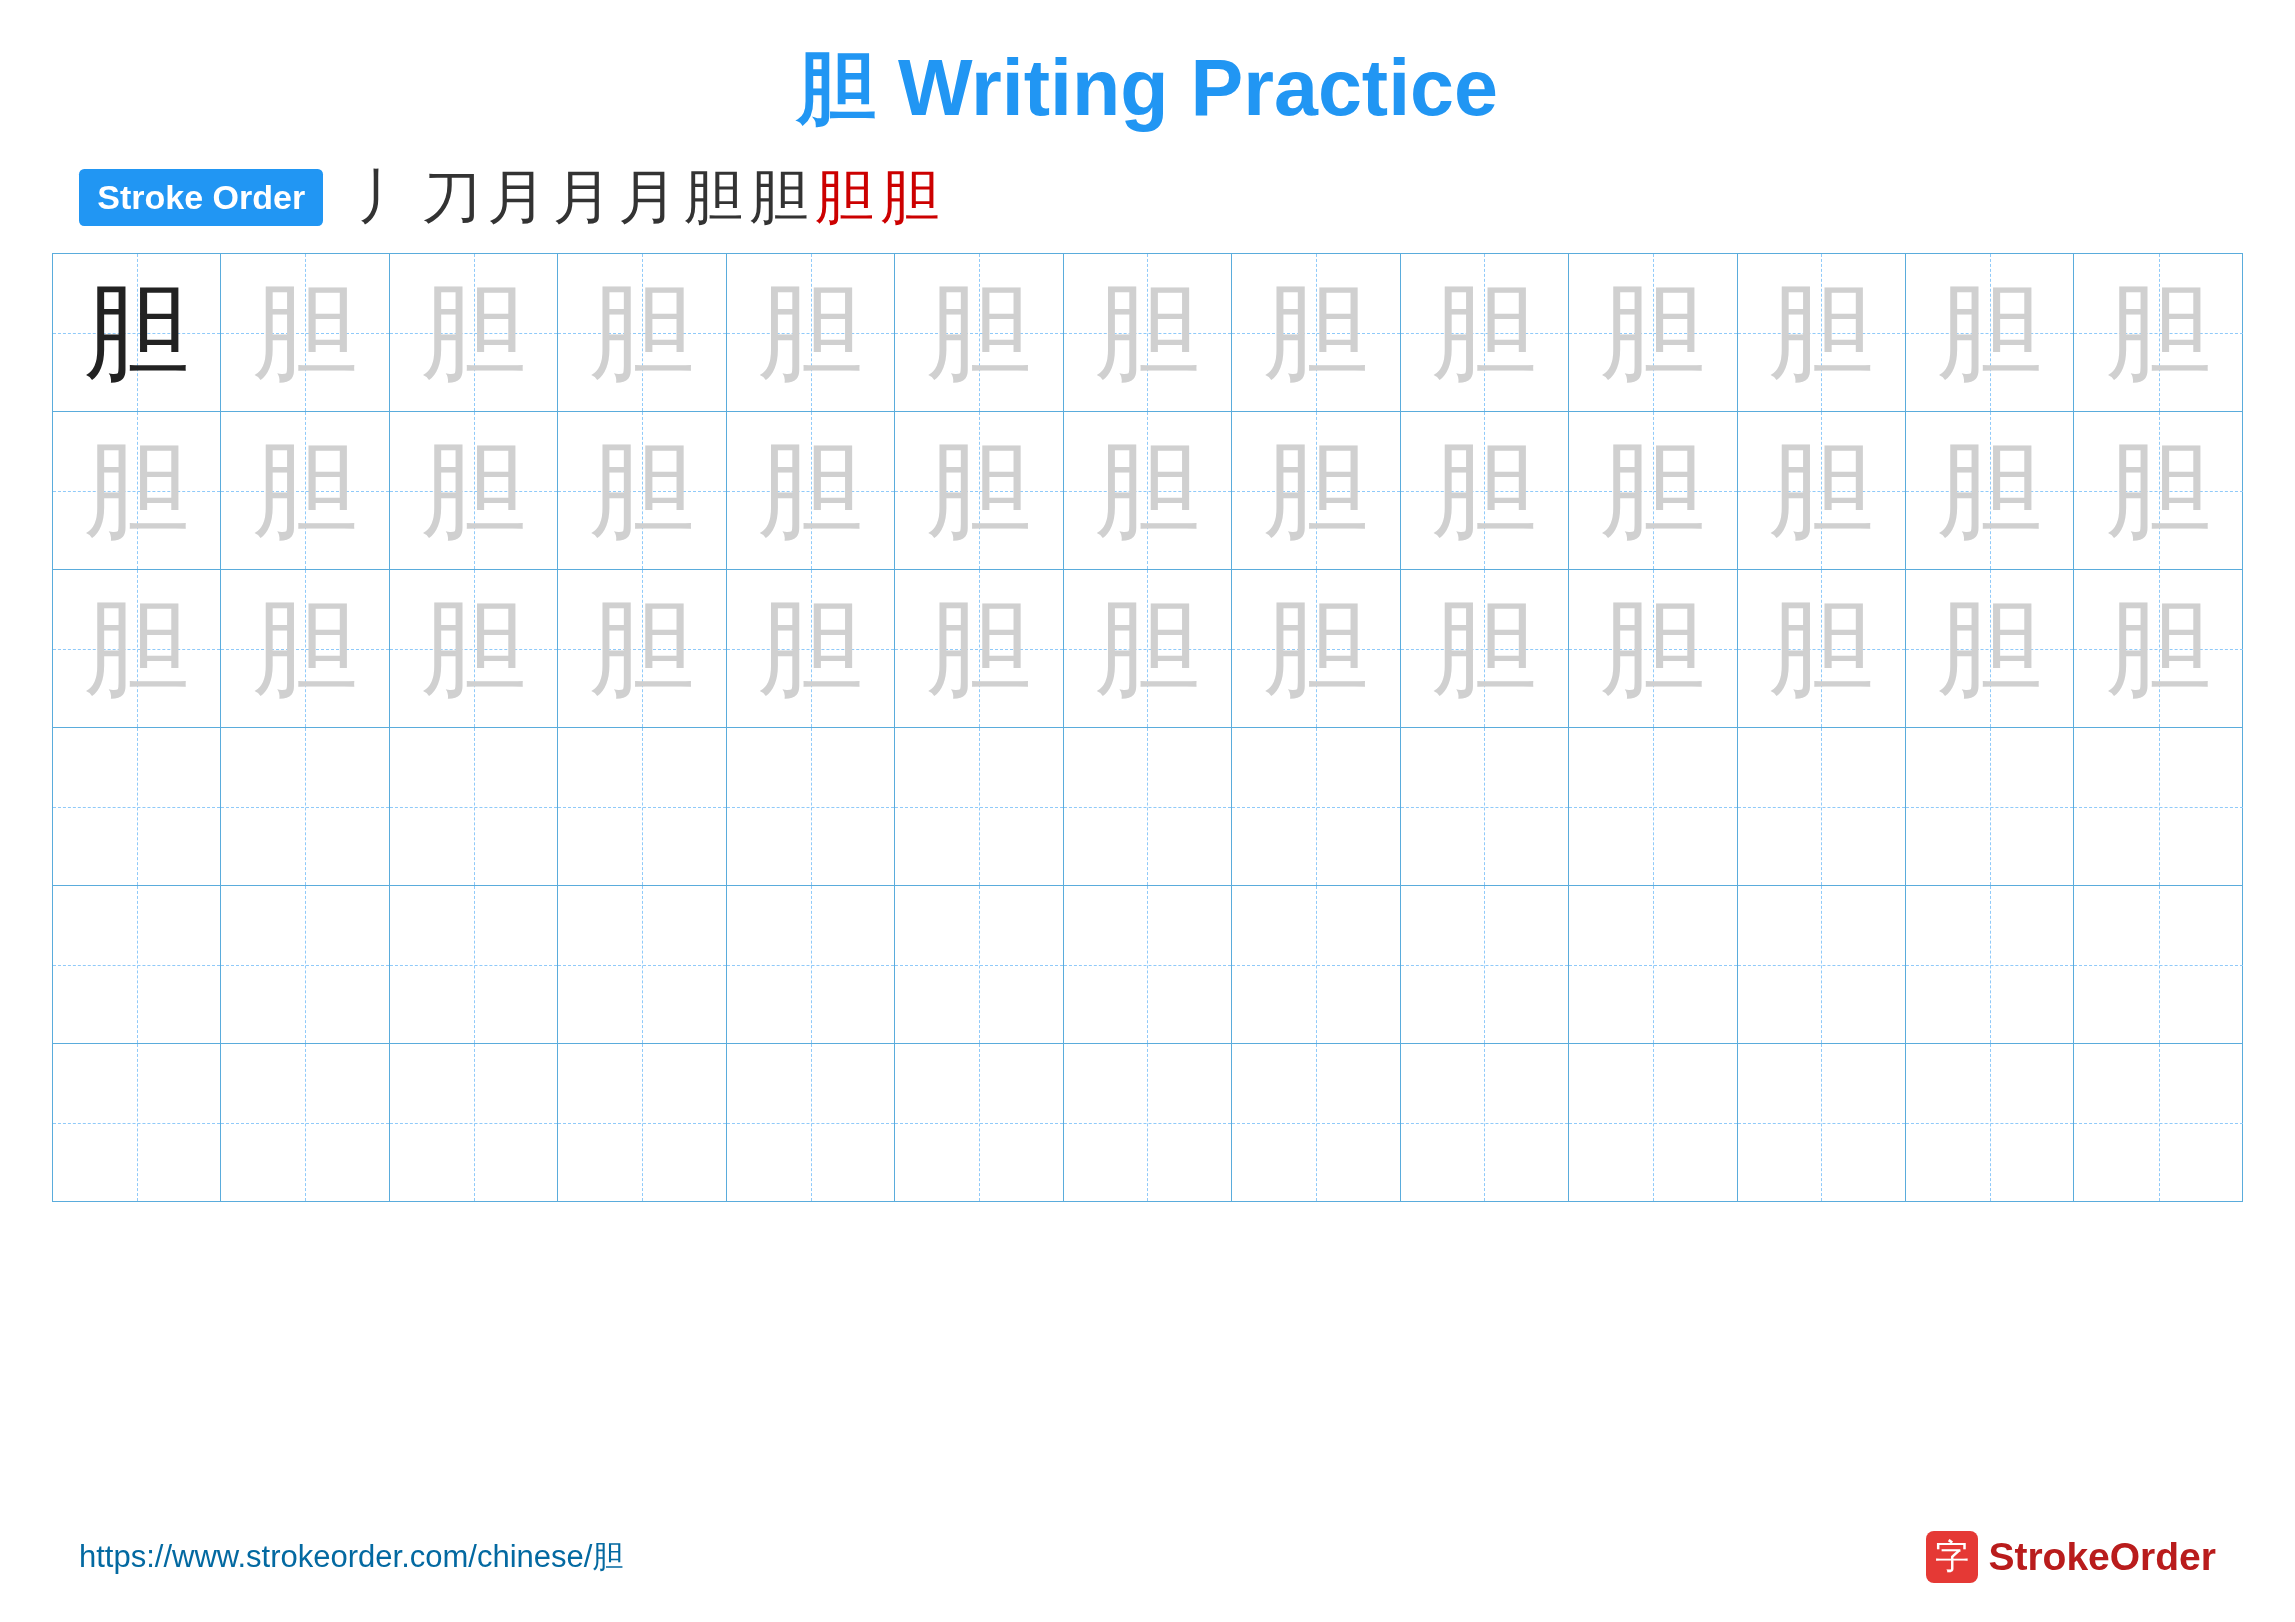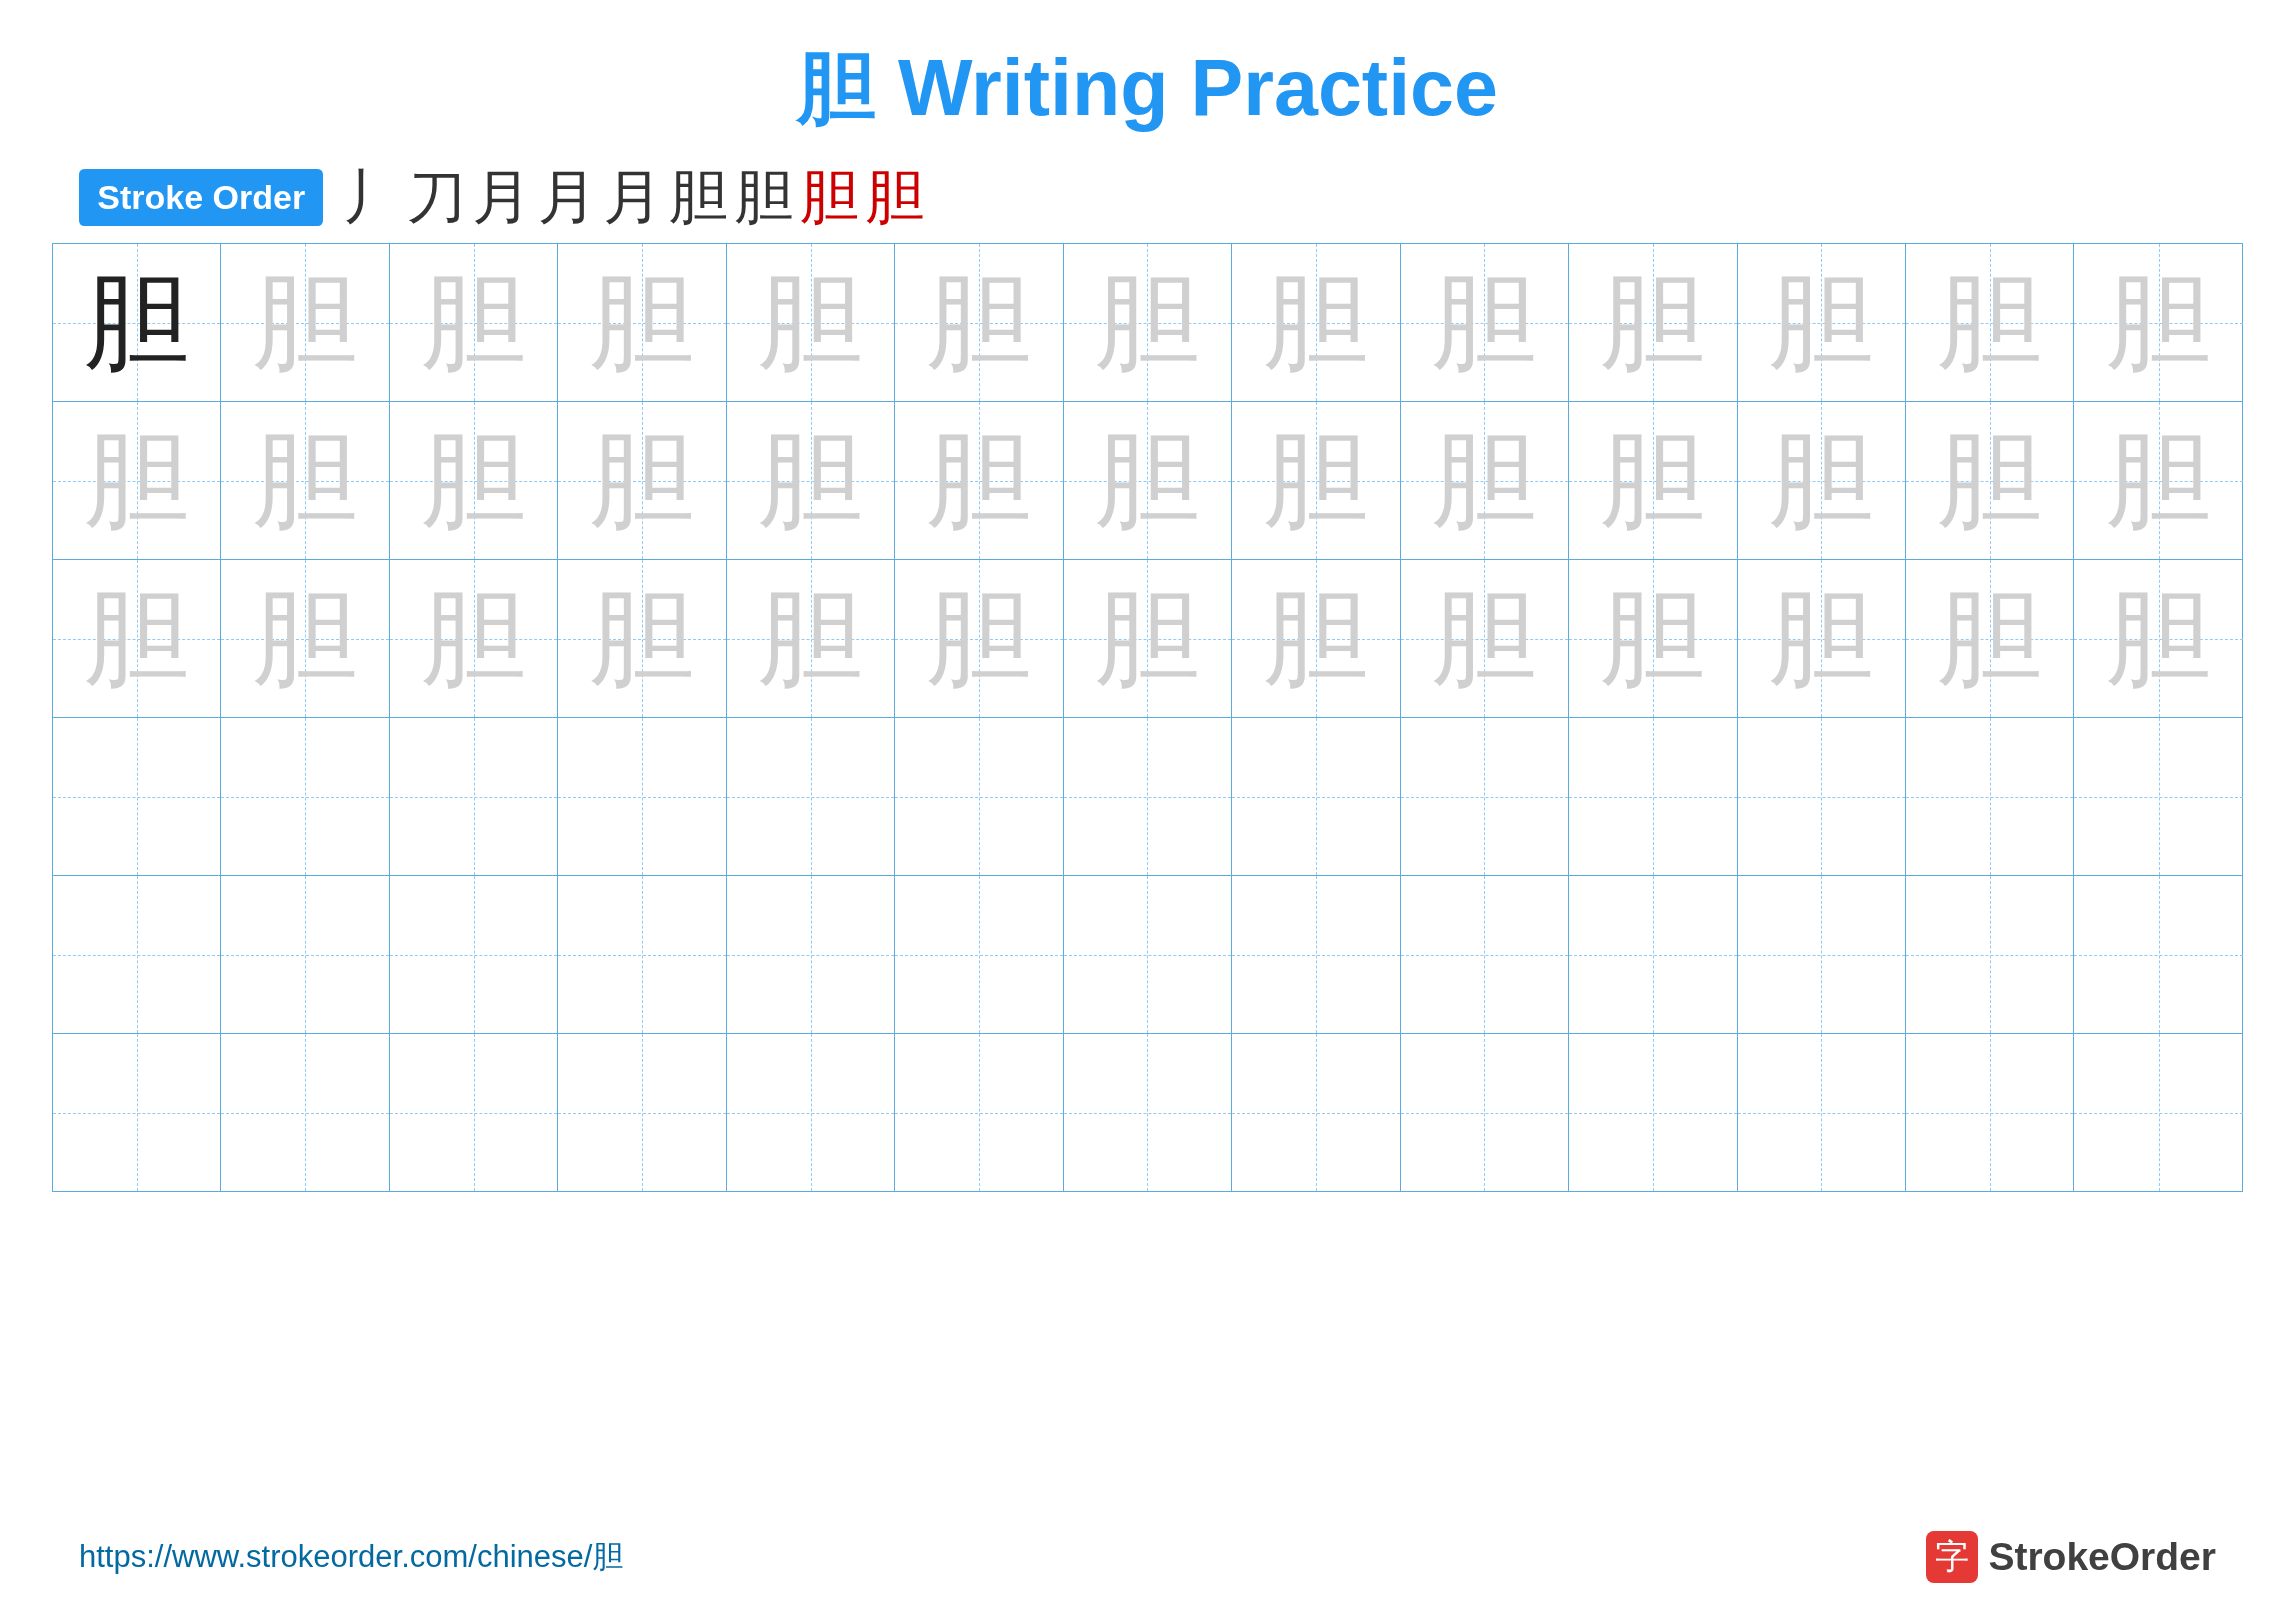--- a/index.html
+++ b/index.html
@@ -21,22 +21,22 @@
       font-size: 79px;
       color: #2196F3;
       font-weight: bold;
       font-family: Arial, sans-serif;
     }
 
     .stroke-order-section {
       display: flex;
       align-items: center;
       padding-left: 79px;
-      margin-bottom: 16px;
-      gap: 18px;
+      margin-bottom: 26px;
+      gap: 33px;
     }
     .stroke-order-badge {
       background: #2196F3;
       color: white;
       font-size: 34px;
       font-weight: bold;
       padding: 9.2px 18.3px;
       border-radius: 5.2px;
       font-family: Arial, sans-serif;
       white-space: nowrap;
@@ -147,21 +147,21 @@
       display: flex;
       align-items: center;
       justify-content: center;
       color: white;
       font-size: 34px;
       font-family: serif;
     }
     .footer-logo-text {
       font-size: 39px;
       font-weight: bold;
-      color: #404040;
+      color: #b91c1c;
       font-family: Arial, sans-serif;
     }
   </style>
 </head>
 <body>
 
 <div class="page-title">
   <span>胆 Writing Practice</span>
 </div>
 

